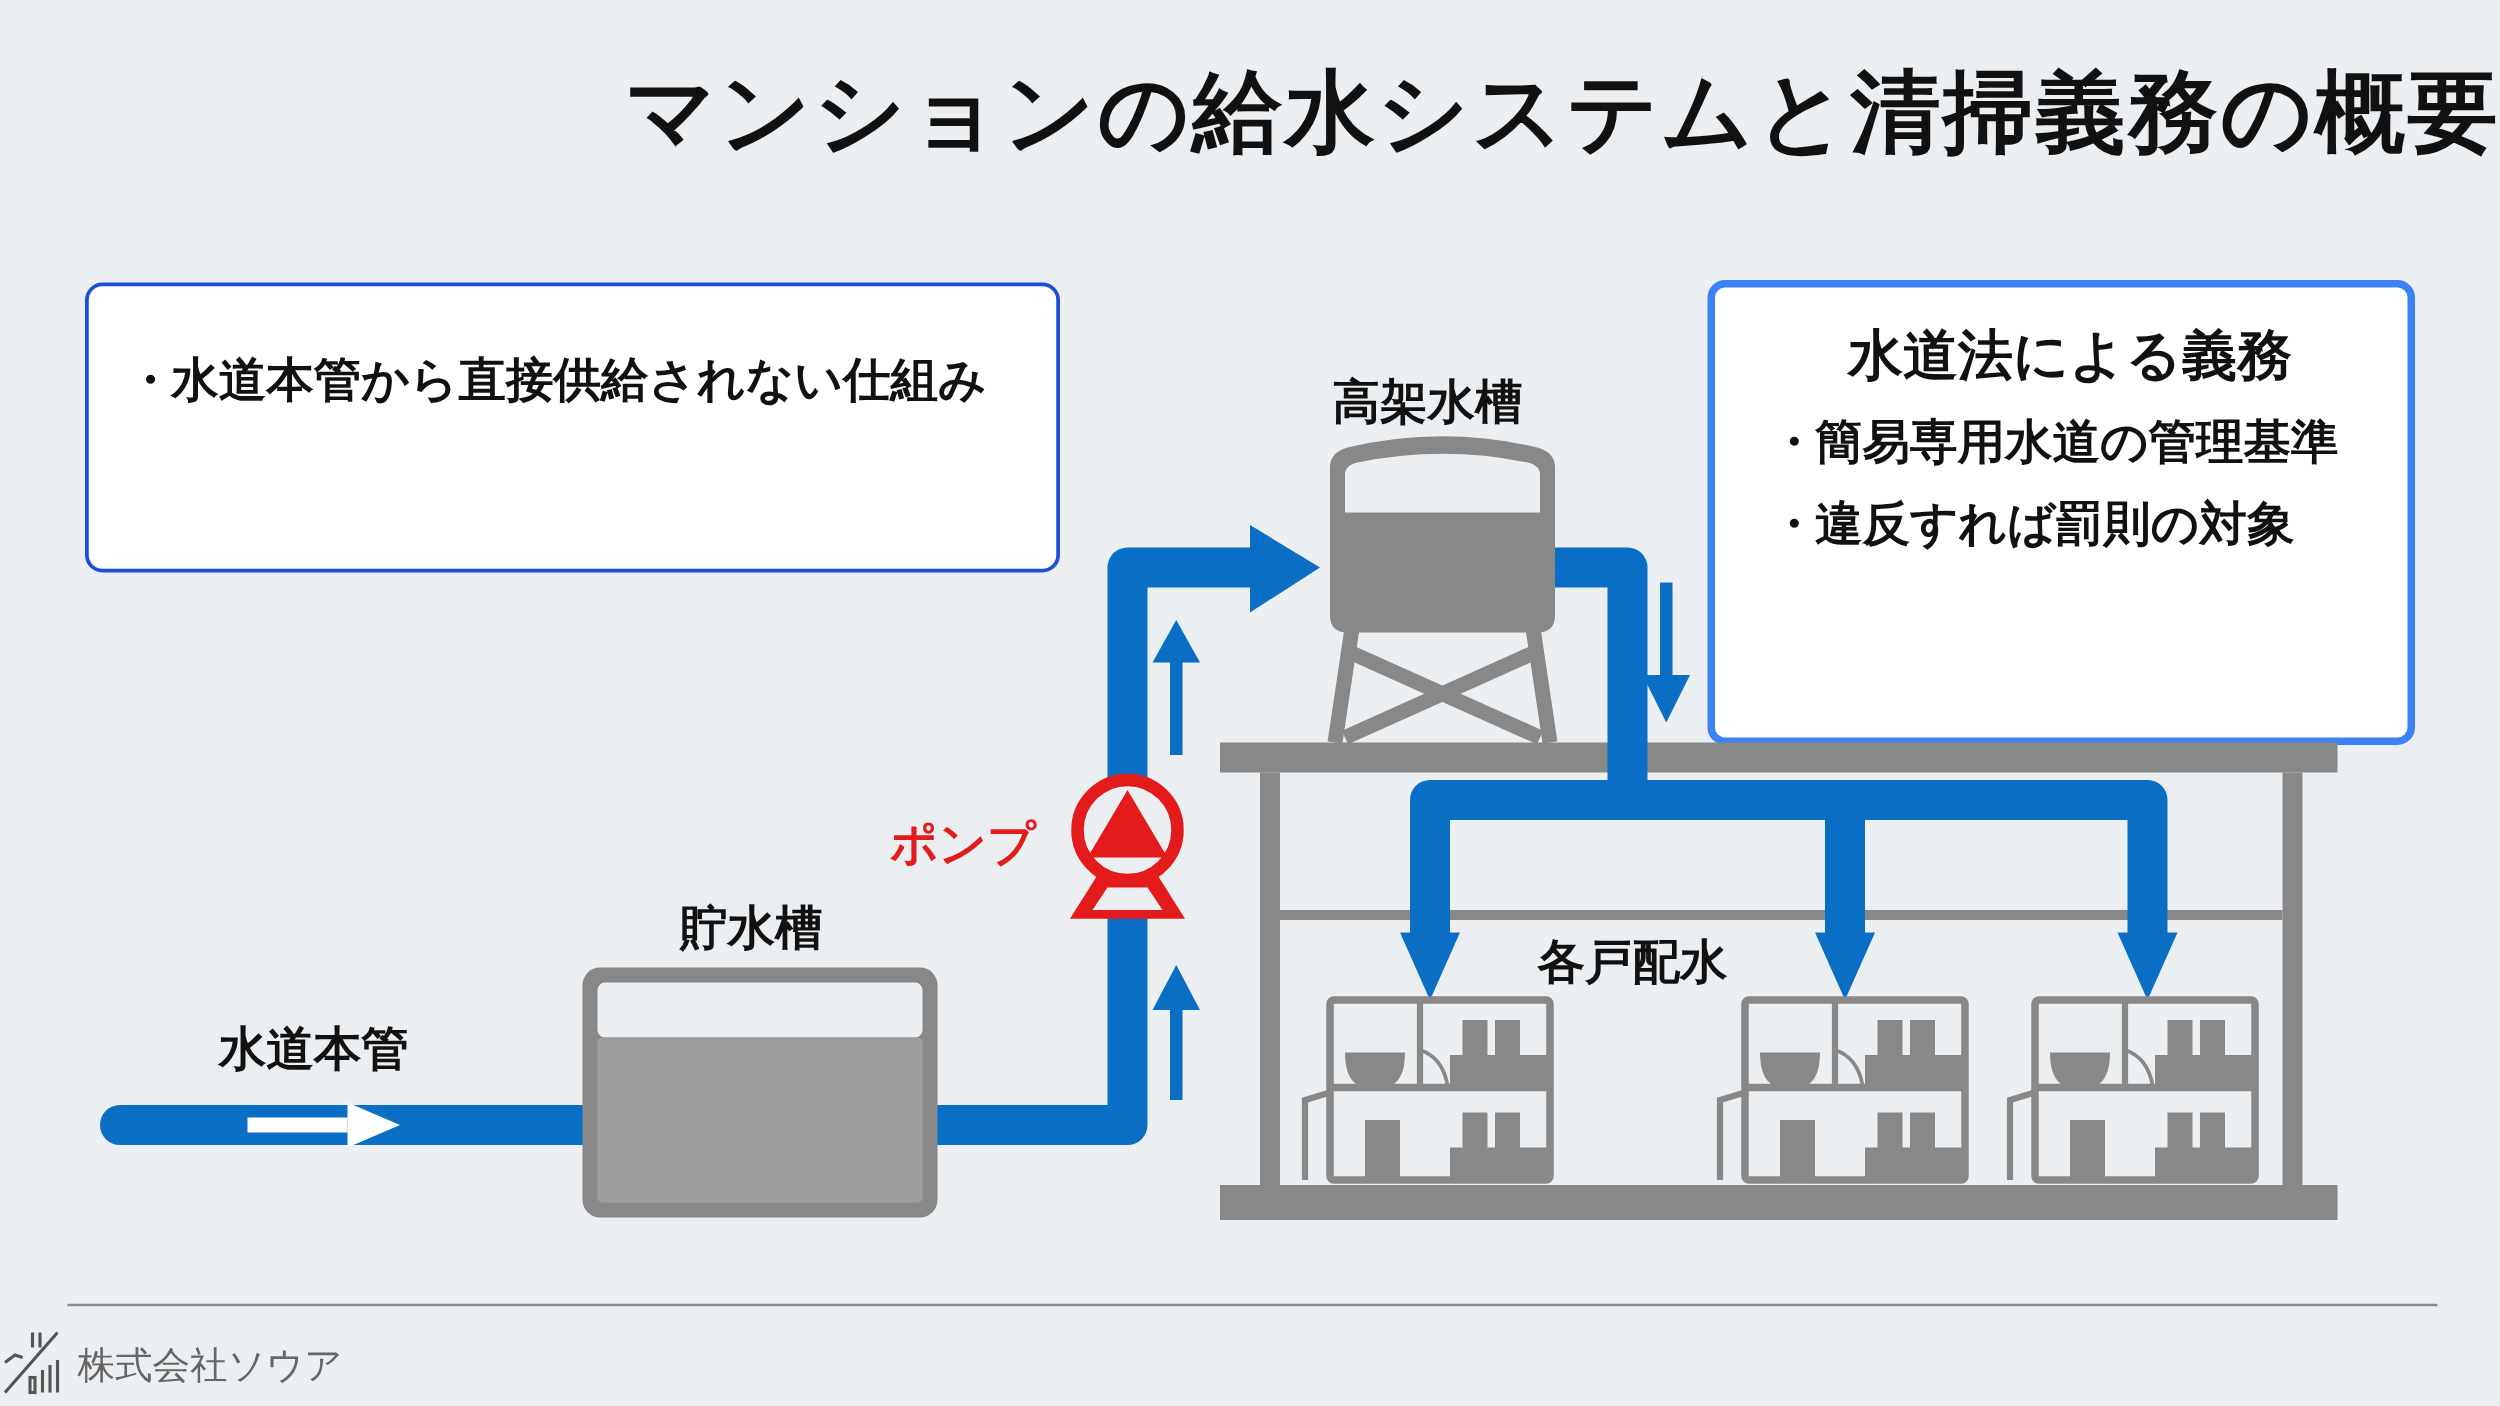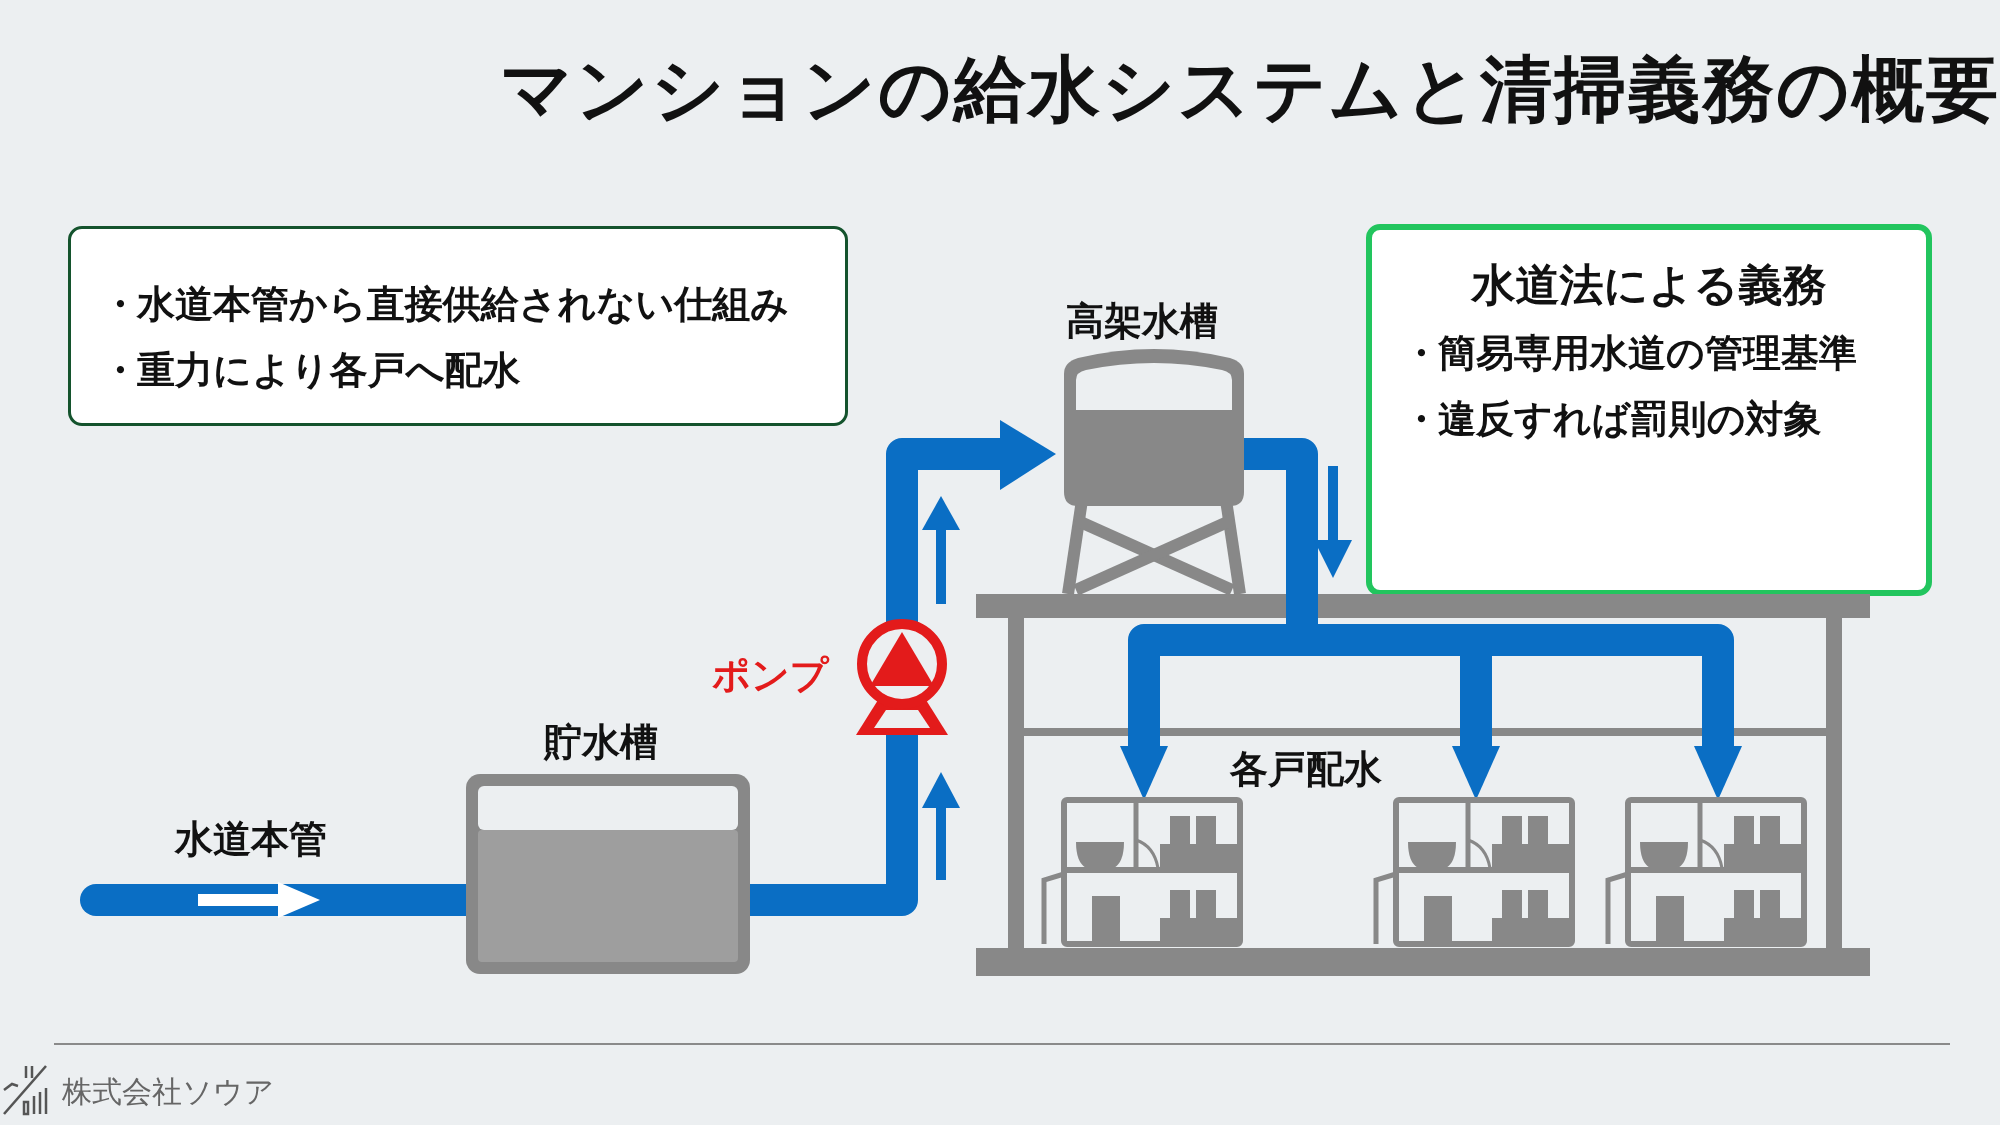--- a/index.html
+++ b/index.html
@@ -8,33 +8,33 @@
       background: #eceff1;
       font-family: "DejaVu Sans", "Liberation Sans", sans-serif;
       position: relative;
     }
     .title {
       position: absolute; left: 0; top: 42px; width: 2000px;
       text-align: right; font-size: 72px; font-weight: 900;
       color: #111; letter-spacing: 2px;
     }
     .info-card {
-      position: absolute; left: 68px; top: 226px; width: 780px; height: 200px;
-      background: #fff; border: 3px solid #14532d; border-radius: 14px;
+      position: absolute; left: 68px; top: 226px; width: 780px; height: 232px;
+      background: #fff; border: 3px solid #1d4ed8; border-radius: 14px;
       box-sizing: border-box; padding: 42px 0 0 30px;
     }
     .info-card .line, .law-box .line {
       font-size: 38px; font-weight: bold; color: #111; line-height: 66px;
       white-space: nowrap;
     }
     .bullet { display: inline-block; width: 36px; text-align: center; }
     .law-box {
       position: absolute; left: 1366px; top: 224px; width: 566px; height: 372px;
-      background: #fff; border: 6px solid #22c55e; border-radius: 14px;
-      box-sizing: border-box; padding: 20px 0 0 30px;
+      background: #fff; border: 6px solid #3b82f6; border-radius: 14px;
+      box-sizing: border-box; padding: 20px 0 0 44px;
     }
     .law-box .heading {
       font-size: 44px; font-weight: bold; color: #111; text-align: center;
       padding-right: 30px; line-height: 70px;
     }
     .law-box .line { line-height: 66px; }
     svg.diagram { position: absolute; left: 0; top: 0; }
     .label { font-weight: bold; font-size: 38px; fill: #111; }
     .pump-label { font-weight: bold; font-size: 38px; fill: #e31b1b; }
     .footer-rule {
@@ -47,21 +47,20 @@
     .footer .logo { display: inline-block; vertical-align: middle; margin-right: 8px; }
     .footer .name { vertical-align: middle; }
   </style>
 </head>
 <body>
 
 <div class="title">マンションの給水システムと清掃義務の概要</div>
 
 <div class="info-card">
   <div class="line"><span class="bullet">・</span><span>水道本管から直接供給されない仕組み</span></div>
-  <div class="line"><span class="bullet">・</span><span>重力により各戸へ配水</span></div>
 </div>
 
 <div class="law-box">
   <div class="heading">水道法による義務</div>
   <div class="line"><span class="bullet">・</span><span>簡易専用水道の管理基準</span></div>
   <div class="line"><span class="bullet">・</span><span>違反すれば罰則の対象</span></div>
 </div>
 
 <svg class="diagram" width="2000" height="1040" viewBox="0 0 2000 1040">
 

